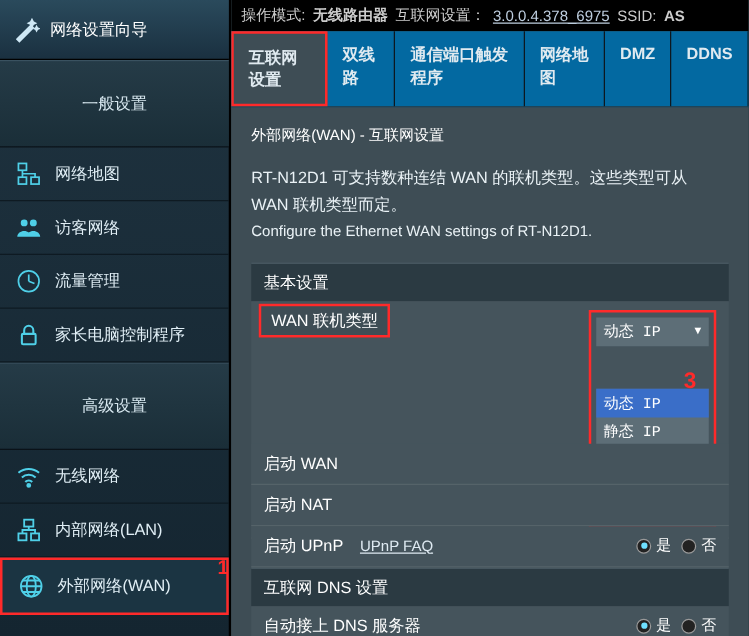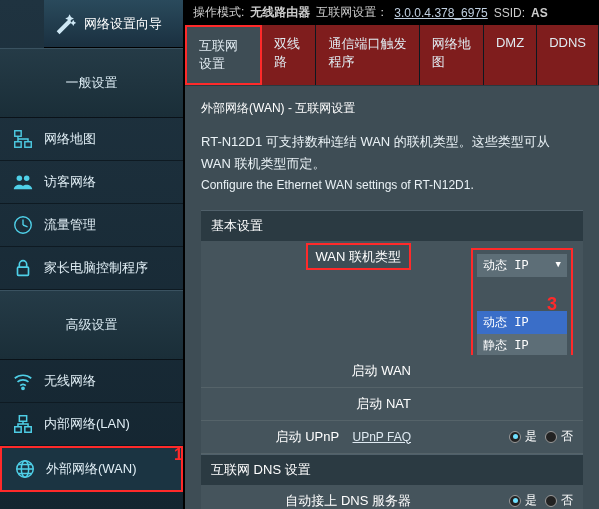--- a/index.html
+++ b/index.html
@@ -19,21 +19,20 @@
   border-right: 2px solid #000;
 }
 .wizard {
   background: linear-gradient(#2a4a5c, #1a3040);
   padding: 8px 10px;
   border-bottom: 1px solid #000;
   display: flex;
   align-items: center;
   gap: 8px;
   height: 48px;
-  margin-left: 44px;
 }
 .wizard .ico { width: 22px; height: 22px; }
 .section-header {
   background: linear-gradient(#253b47, #1a2e38);
   text-align: center;
   padding: 25px 0;
   border-top: 1px solid #3a5260;
   border-bottom: 1px solid #0a1218;
   font-size: 13px;
   color: #d8e8f0;
@@ -71,22 +70,23 @@
   font-size: 12px;
   padding: 4px 8px;
   display: flex;
   gap: 6px;
   align-items: center;
   white-space: nowrap;
 }
 .topbar .fw { text-decoration: underline; color: #bfcfe0; }
 .tabs {
   display: flex;
-  background: #7f1d1d;
+  background: #0369a1;
   border-bottom: 1px solid #2a3940;
+  font-weight: bold;
 }
 .tab {
   padding: 10px 12px;
   font-size: 13px;
   color: #e0eaf0;
   cursor: pointer;
   border-right: 1px solid #0d1820;
 }
 .tab.active {
   background: #3e4d55;
@@ -117,21 +117,21 @@
   border-top: 1px solid #50606a;
 }
 .form-row {
   display: flex;
   align-items: center;
   padding: 7px 10px;
   border-bottom: 1px solid #556369;
   background: #45545c;
   position: relative;
 }
-.form-row .label { width: 200px; color: #fff; font-size: 13px; text-align: right; }
+.form-row .label { width: 200px; color: #fff; font-size: 13px; }
 .form-row .ctrl { flex: 1; display: flex; align-items: center; gap: 8px; justify-content: flex-end; }
 .highlight-label {
   border: 2px solid #ff2a2a;
   padding: 4px 8px;
   background: #3e4d55;
   margin-left: -4px;
 }
 .select-box {
   border: 2px solid #ff2a2a;
   padding: 4px;

